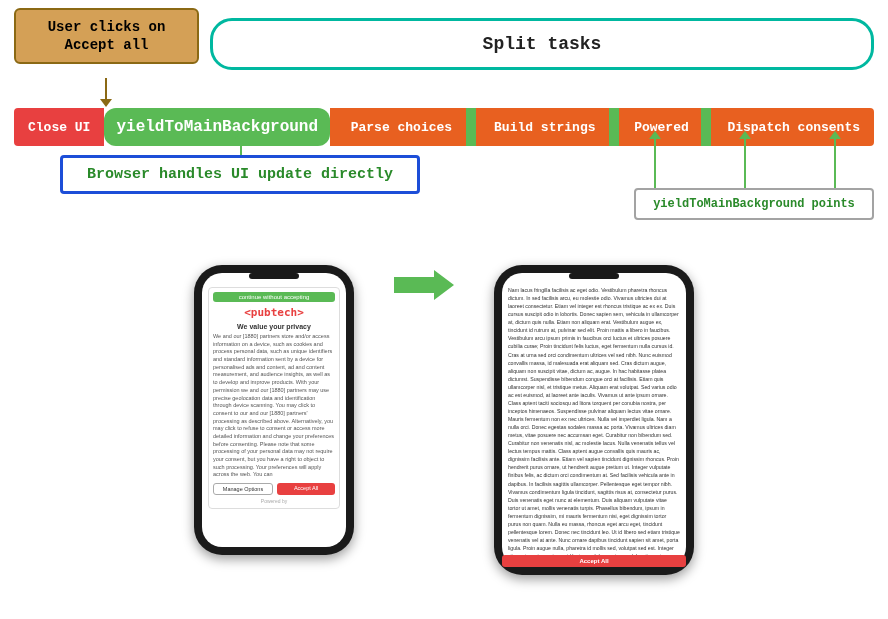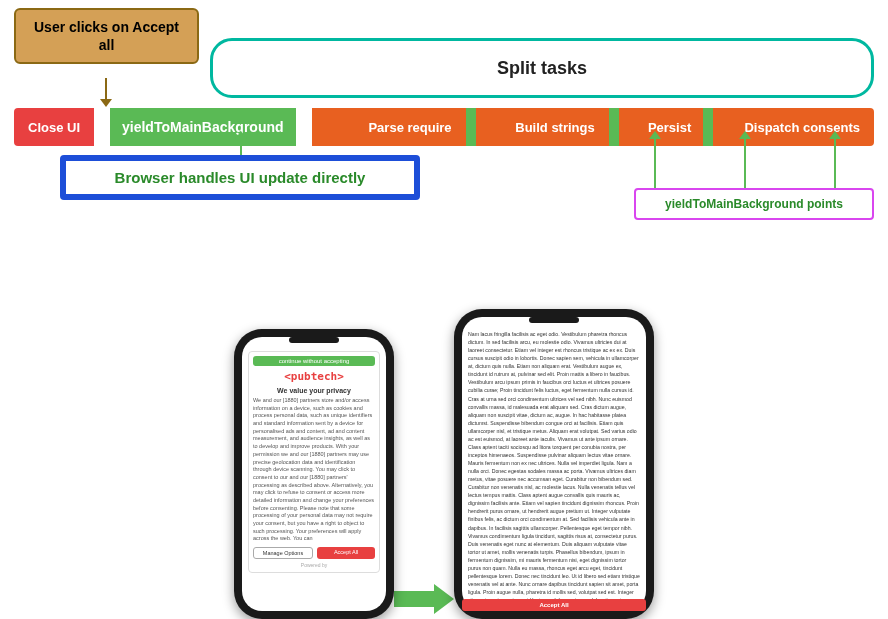--- a/index.html
+++ b/index.html
@@ -11,20 +11,21 @@
       overflow: hidden;
       position: relative;
     }
 
     
     .top-section {
       position: relative;
       width: 100%;
       height: 260px;
       padding: 10px 12px 0 8px;
+      font-family: Liberation Mono, monospace;
     }
 
     
     .user-clicks-box {
       position: absolute;
       top: 8px;
       left: 14px;
       background: #d4a056;
       border: 2px solid #8b6914;
       border-radius: 6px;
@@ -35,30 +36,29 @@
       font-size: 14px;
       line-height: 1.3;
     }
 
     
     .split-tasks-pill {
       position: absolute;
       top: 18px;
       left: 210px;
       right: 14px;
-      height: 60px;
+      height: 52px;
       border: 3px solid #00b8a0;
       border-radius: 22px;
       display: flex;
       align-items: center;
       justify-content: center;
       font-weight: bold;
       font-size: 18px;
       color: #222;
-      margin-top: 20px;
     }
 
     
     .pipeline-row {
       position: absolute;
       top: 100px;
       left: 14px;
       right: 14px;
       height: 54px;
       display: flex;
@@ -78,25 +78,25 @@
 
     .seg-close {
       background: #e84040;
       border-radius: 4px 0 0 4px;
       padding: 0 14px;
       flex-shrink: 0;
     }
 
     .seg-yield1 {
       background: #5aba55;
-      border-radius: 0;
+      border-radius: 12px;
       padding: 0 12px;
-      margin: 0 16px;
-      flex-shrink: 0;
-      font-size: 14px;
+      margin: 0 0;
+      flex-shrink: 0;
+      font-size: 16px;
     }
 
     .seg-orange-line {
       background: #e86020;
       flex: 1;
       height: 38px;
     }
 
     .seg-parse {
       background: #e86020;
@@ -164,21 +164,21 @@
       border-right: 6px solid transparent;
       border-top: 8px solid #8b6914;
     }
 
     
     .browser-box {
       position: absolute;
       top: 155px;
       left: 60px;
       width: 360px;
-      border: 6px solid #1d4ed8;
+      border: 3px solid #1d4ed8;
       border-radius: 4px;
       padding: 8px 16px;
       text-align: center;
       font-weight: bold;
       font-size: 15px;
       color: #2a8a2a;
     }
 
     
     .arrow-up-browser {
@@ -198,21 +198,21 @@
       border-right: 6px solid transparent;
       border-bottom: 8px solid #5aba55;
     }
 
     
     .yield-points-label {
       position: absolute;
       top: 188px;
       right: 14px;
       width: 240px;
-      border: 2px solid #d946ef;
+      border: 2px solid #a3a3a3;
       border-radius: 4px;
       padding: 7px 10px;
       font-size: 12px;
       font-weight: bold;
       color: #2a8a2a;
       text-align: center;
     }
 
     
     .arrows-up-group {
@@ -240,22 +240,23 @@
     }
 
     
     .bottom-section {
       position: absolute;
       top: 265px;
       left: 0;
       right: 0;
       bottom: 0;
       display: flex;
-      align-items: flex-end;
+      align-items: flex-start;
       justify-content: center;
+      gap: 40px;
       padding: 0 30px;
     }
 
     
     .green-arrow {
       width: 60px;
       height: 40px;
       display: flex;
       align-items: center;
       justify-content: center;
@@ -439,31 +440,31 @@
 
   <div class="pipeline-row">
     <div class="pipe-segment seg-close">
       <span>Close UI</span>
     </div>
     <div class="pipe-segment seg-yield1">
       <span>yieldToMainBackground</span>
     </div>
     <div class="seg-orange-line"></div>
     <div class="pipe-segment seg-parse">
-      <span>Parse require</span>
+      <span>Parse choices</span>
     </div>
     <div class="seg-green-connector"></div>
     <div class="seg-orange-line" style="flex:0.6"></div>
     <div class="pipe-segment seg-build">
       <span>Build strings</span>
     </div>
     <div class="seg-green2"></div>
     <div class="seg-orange-line" style="flex:0.4"></div>
     <div class="pipe-segment seg-persist">
-      <span>Persist</span>
+      <span>Powered</span>
     </div>
     <div class="seg-green3"></div>
     <div class="seg-orange-line" style="flex:0.4"></div>
     <div class="pipe-segment seg-dispatch">
       <span>Dispatch consents</span>
     </div>
   </div>
 
   <div class="arrow-up-browser"></div>
 

